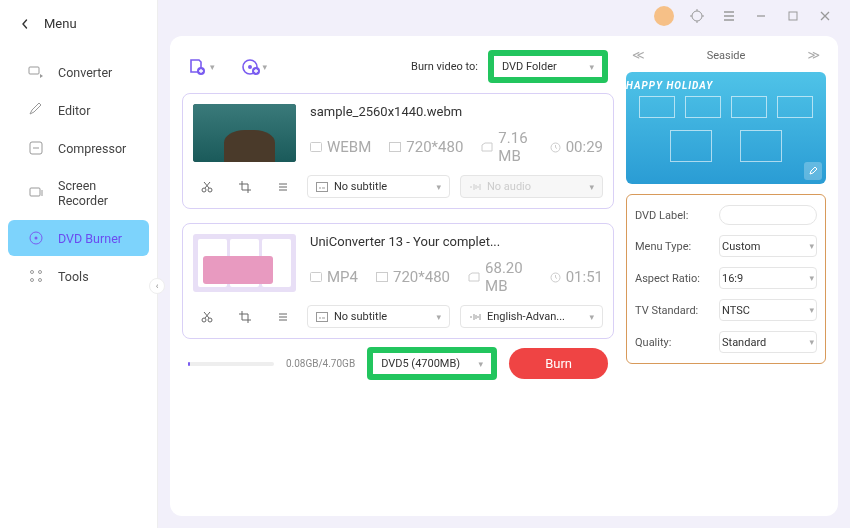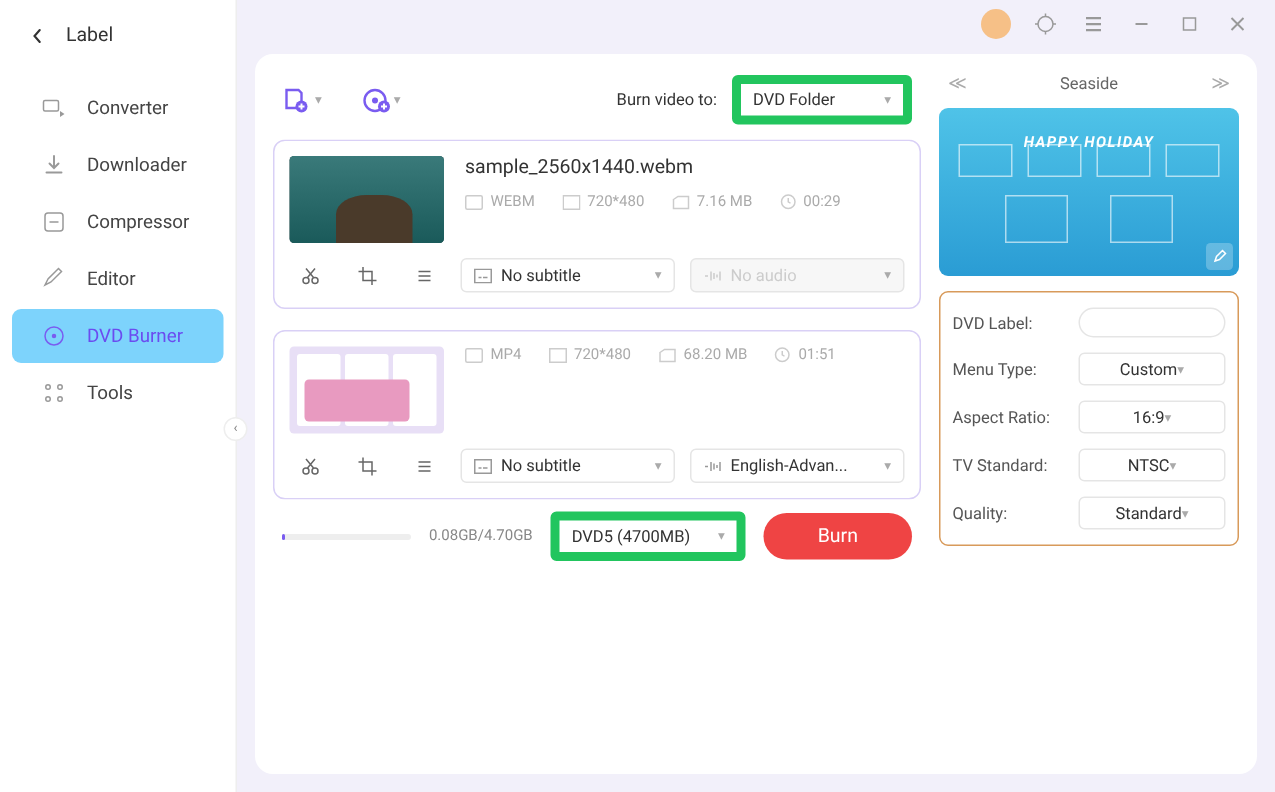--- a/index.html
+++ b/index.html
@@ -27,95 +27,96 @@
 .row1{display:flex;gap:14px}
 .thumb{width:103px;height:58px;background:#2a4a4a;border-radius:3px;position:relative;overflow:hidden}
 .thumb.t2{background:#e8dff6}
 .t1-sky{position:absolute;inset:0;background:linear-gradient(#3a7a7a,#1a5a5a)}
 .t1-rock{position:absolute;bottom:0;left:30%;width:50%;height:55%;background:#4a3a2a;border-radius:40% 40% 0 0}
 .t2-bg{position:absolute;inset:5px;display:flex;gap:3px}
 .t2-bar{flex:1;background:#fff;border-radius:2px}
 .t2-pink{position:absolute;bottom:8px;left:10px;width:70px;height:28px;background:#e89ac0;border-radius:3px}
 .info{flex:1;display:flex;flex-direction:column;gap:10px}
 .title{font-size:13px;color:#333}
-.meta{display:flex;gap:18px;align-items:center;color:#aaa;font-size:10px}
+.meta{display:flex;gap:18px;align-items:center;color:#aaa;font-size:15px}
 .meta-item{display:flex;align-items:center;gap:5px}
 .row2{display:flex;align-items:center;gap:10px}
 .icon-btn{width:28px;height:22px;display:flex;align-items:center;justify-content:center;color:#666;cursor:pointer}
 .sub-select{border:1px solid #e5e5e5;border-radius:4px;padding:4px 8px;font-size:11px;display:flex;align-items:center;gap:6px;flex:1;cursor:pointer}
 .sub-select.disabled{background:#f7f7f7;color:#ccc}
 .right-col{width:200px;display:flex;flex-direction:column;gap:10px}
 .theme-nav{display:flex;align-items:center;justify-content:space-between;padding:0 6px}
 .theme-name{font-size:11px;color:#666}
 .theme-preview{width:100%;height:112px;border-radius:6px;position:relative;overflow:hidden;background:linear-gradient(180deg,#4fc3e8 0%,#2a9cd4 100%)}
-.hh-text{position:absolute;top:18px;width:100%;text-align:center;color:#fff;font-size:10px;font-style:italic;letter-spacing:1px;font-weight:bold}
+.hh-text{position:absolute;top:8px;width:100%;text-align:left;color:#fff;font-size:10px;font-style:italic;letter-spacing:1px;font-weight:bold}
 .hh-slots{position:absolute;top:24px;left:0;right:0;display:flex;justify-content:space-around;padding:0 8px}
 .hh-slot{width:36px;height:22px;border:1px solid rgba(255,255,255,0.6)}
 .hh-slots2{position:absolute;top:58px;left:0;right:0;display:flex;justify-content:space-around;padding:0 30px}
 .hh-slot2{width:42px;height:32px;border:1px solid rgba(255,255,255,0.6)}
 .hh-edit{position:absolute;bottom:4px;right:4px;width:18px;height:18px;background:rgba(255,255,255,0.25);border-radius:3px;display:flex;align-items:center;justify-content:center;color:#fff;font-size:10px}
 .settings{border:1px solid #d89a5a;border-radius:6px;padding:10px 8px;display:flex;flex-direction:column;gap:10px}
 .srow{display:flex;align-items:center;justify-content:space-between;gap:6px}
 .slabel{font-size:11px;color:#555;text-align:left;flex:1}
 .sinput{width:98px;border:1px solid #e5e5e5;border-radius:10px;padding:3px 8px;font-size:11px;height:20px}
-.sselect{width:98px;border:1px solid #e5e5e5;border-radius:4px;padding:3px 2px;font-size:11px;display:flex;align-items:center;justify-content:center;cursor:pointer;height:22px}
+.sselect{width:98px;border:1px solid #e5e5e5;border-radius:4px;padding:3px 2px;font-size:11px;display:flex;align-items:center;justify-content:space-between;cursor:pointer;height:22px}
 .bottom{display:flex;align-items:center;gap:12px;padding:8px 6px 0 6px}
 .progress{flex:1;height:4px;background:#eee;border-radius:2px;position:relative}
 .progress-fill{position:absolute;left:0;top:0;bottom:0;width:2%;background:#7a5cf0;border-radius:2px}
 .ptext{font-size:10px;color:#888}
 .burn-btn{background:#ef4444;color:#fff;border:none;border-radius:18px;padding:8px 36px;font-size:13px;cursor:pointer}
 .chev{font-size:9px;color:#aaa}
 svg{display:block}
 </style>
 </head>
 <body>
 
 <div class="sidebar">
   <div class="home-row">
     <span>
       <svg width="10" height="10" viewBox="0 0 10 10">
           <path d="M6.5 1L3 5l3.5 4" stroke="#333" stroke-width="1.4" fill="none" stroke-linecap="round"></path>
         </svg>
     </span>
-    <span>Label</span>
+    <span>Menu</span>
   </div>
   <div class="nav">
     <div class="nav-item">
       <span>
           <svg width="16" height="16" viewBox="0 0 16 16">
             <rect x="1" y="3" width="10" height="7" rx="1" stroke="#999" fill="none"></rect>
             <path d="M12 10l3 2-3 2z" fill="#999"></path>
           </svg>
         </span>
       <span>Converter</span>
     </div>
     <div class="nav-item">
       <span>
           <svg width="16" height="16" viewBox="0 0 16 16">
-            <path d="M8 2v8m-3-3l3 3 3-3M3 13h10" stroke="#999" stroke-width="1.3" fill="none" stroke-linecap="round"></path>
-          </svg>
-        </span>
-      <span>Downloader</span>
+            <path d="M4 8l-2 4 4-2 7-7-2-2z" stroke="#999" fill="none"></path>
+          </svg>
+        </span>
+      <span>Editor</span>
     </div>
     <div class="nav-item">
       <span>
           <svg width="16" height="16" viewBox="0 0 16 16">
             <rect x="2" y="2" width="12" height="12" rx="2" stroke="#999" fill="none"></rect>
             <path d="M5 8h6" stroke="#999"></path>
           </svg>
         </span>
       <span>Compressor</span>
     </div>
     <div class="nav-item">
       <span>
           <svg width="16" height="16" viewBox="0 0 16 16">
-            <path d="M4 8l-2 4 4-2 7-7-2-2z" stroke="#999" fill="none"></path>
-          </svg>
-        </span>
-      <span>Editor</span>
+            <rect x="2" y="3" width="10" height="8" rx="1" stroke="#999" fill="none"></rect>
+            <path d="M14 5v6" stroke="#999"></path>
+          </svg>
+        </span>
+      <span>Screen Recorder</span>
     </div>
     <div class="nav-item active">
       <span>
           <svg width="16" height="16" viewBox="0 0 16 16">
             <circle cx="8" cy="8" r="6" stroke="#7a5cf0" fill="none"></circle>
             <circle cx="8" cy="8" r="1.5" fill="#7a5cf0"></circle>
           </svg>
         </span>
       <span>DVD Burner</span>
     </div>
@@ -289,20 +290,21 @@
           <div class="row1">
             <div class="thumb t2">
               <div class="t2-bg">
                   <div class="t2-bar"></div>
                   <div class="t2-bar"></div>
                   <div class="t2-bar"></div>
                 </div>
               <div class="t2-pink"></div>
             </div>
             <div class="info">
+              <div class="title">UniConverter 13 - Your complet...</div>
               <div class="meta">
                 <div class="meta-item">
                     <span>
                       <svg width="12" height="10" viewBox="0 0 12 10">
                         <rect x="0.5" y="0.5" width="11" height="9" rx="1" stroke="#ccc" fill="none"></rect>
                       </svg>
                     </span>
                     <span>MP4</span>
                   </div>
                 <div class="meta-item">

